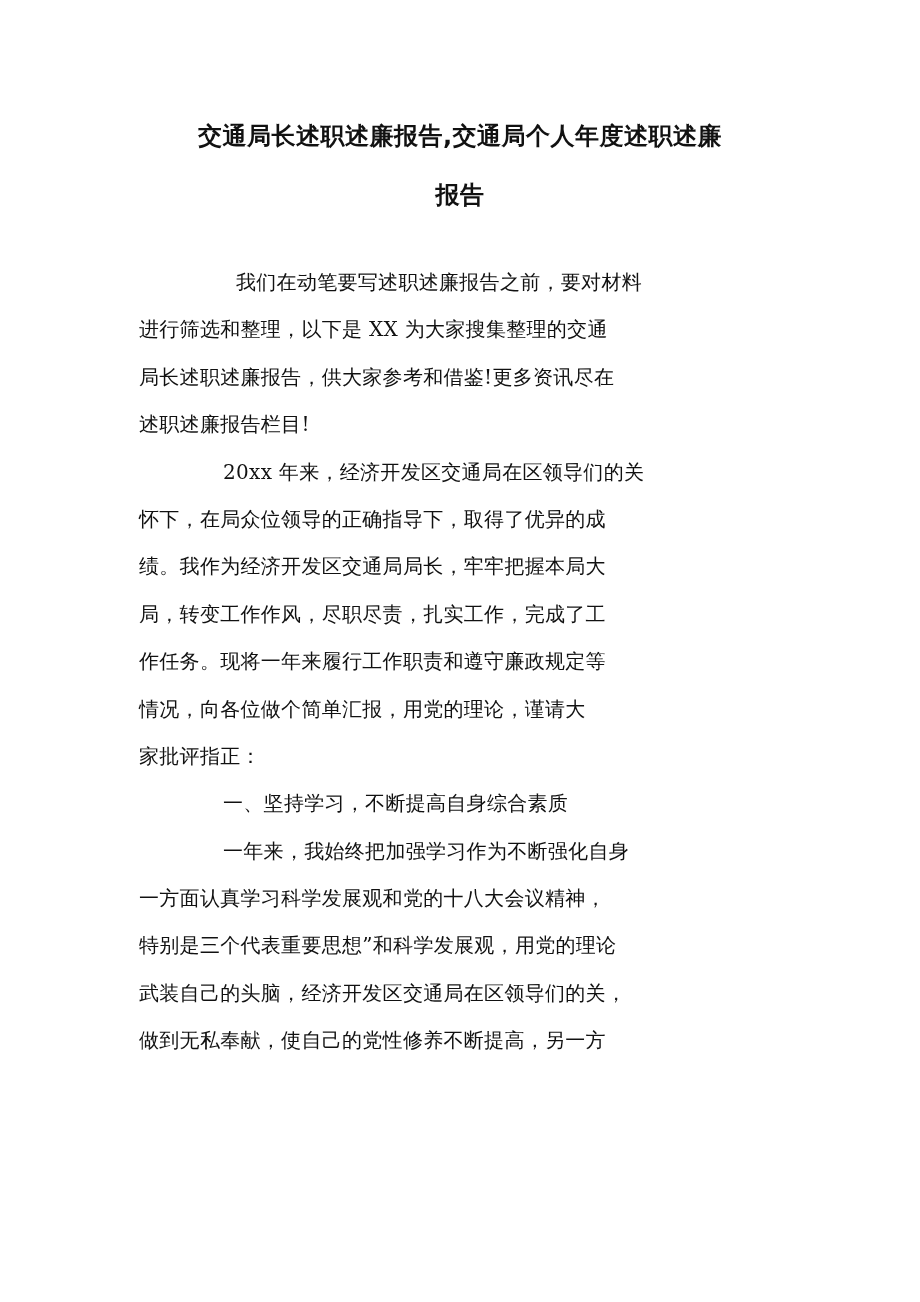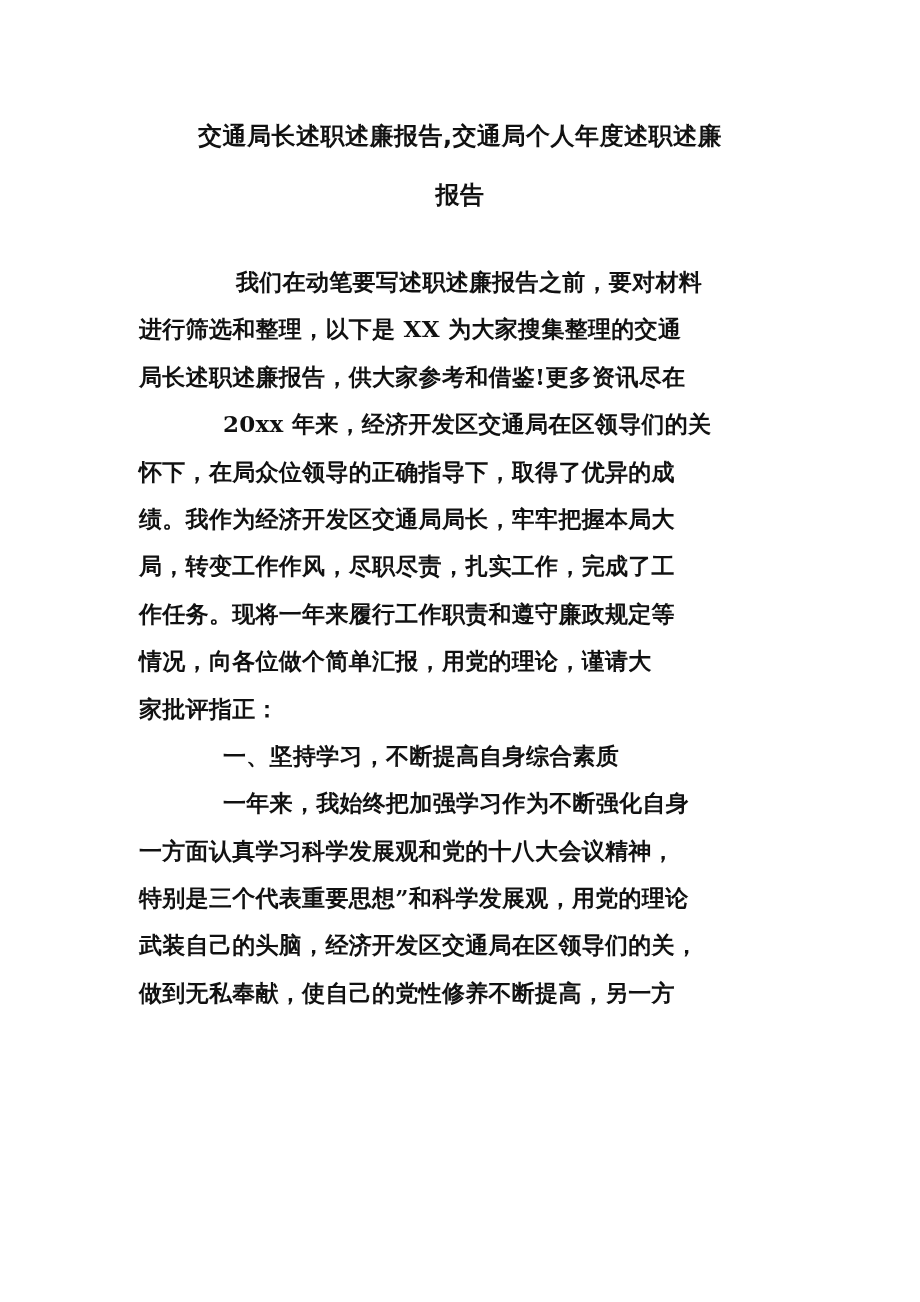--- a/index.html
+++ b/index.html
@@ -38,39 +38,39 @@
     .body-lines {
       position: absolute;
       left: 139px;
       top: 264px;
       width: 650px;
     }
     .line {
       display: block;
       height: 47.4px;
       line-height: 36px;
-      font-size: 23px;
+      font-size: 20px;
       white-space: nowrap;
       letter-spacing: 0.3px;
-      font-weight: bold;
     }
     .indent1 { padding-left: 97px; }
     .indent2 { padding-left: 84px; }
   </style>
 </head>
 <body>
 
 <div class="page">
   <div class="title l1">交通局长述职述廉报告,交通局个人年度述职述廉</div>
   <div class="title l2">报告</div>
 
   <div class="body-lines" id="body-lines">
       <span class="line indent1">我们在动笔要写述职述廉报告之前，要对材料</span>
       <span class="line">进行筛选和整理，以下是 XX 为大家搜集整理的交通</span>
       <span class="line">局长述职述廉报告，供大家参考和借鉴!更多资讯尽在</span>
+      <span class="line">述职述廉报告栏目!</span>
       <span class="line indent2">20xx 年来，经济开发区交通局在区领导们的关</span>
       <span class="line">怀下，在局众位领导的正确指导下，取得了优异的成</span>
       <span class="line">绩。我作为经济开发区交通局局长，牢牢把握本局大</span>
       <span class="line">局，转变工作作风，尽职尽责，扎实工作，完成了工</span>
       <span class="line">作任务。现将一年来履行工作职责和遵守廉政规定等</span>
       <span class="line">情况，向各位做个简单汇报，用党的理论，谨请大</span>
       <span class="line">家批评指正：</span>
       <span class="line indent2">一、坚持学习，不断提高自身综合素质</span>
       <span class="line indent2">一年来，我始终把加强学习作为不断强化自身</span>
       <span class="line">一方面认真学习科学发展观和党的十八大会议精神，</span>

